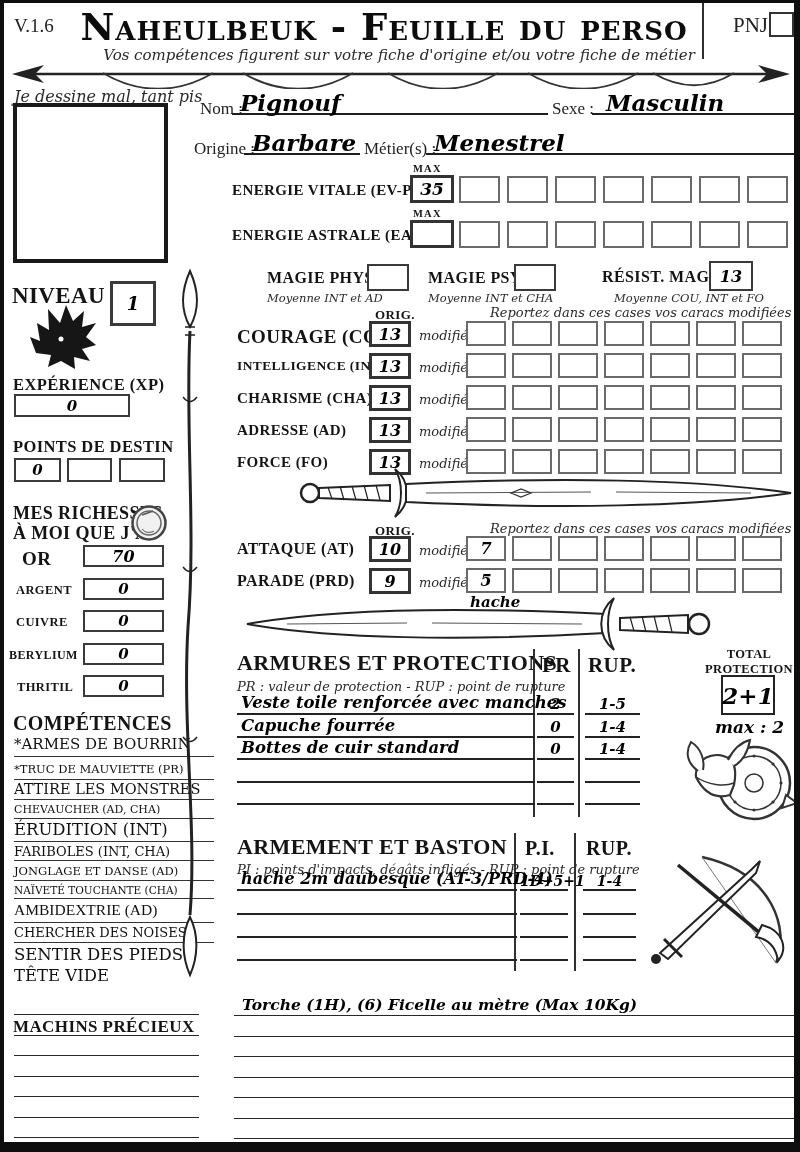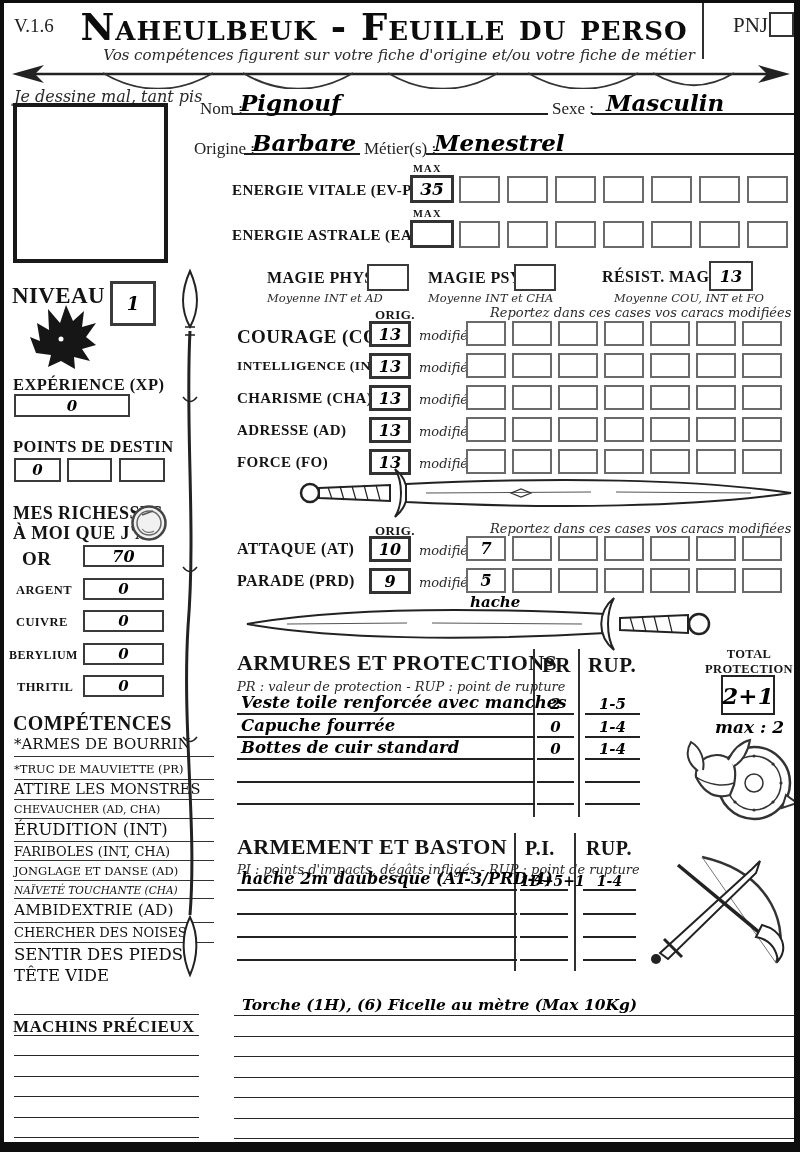--- a/index.html
+++ b/index.html
@@ -125,22 +125,22 @@
 
   <span class="abs hdr" style="left:9px;top:709px;font-size:20px;">COMPÉTENCES</span>
 
   <div class="skill ul" style="top:732px;font-size:15px;height:21px;">*ARMES DE BOURRIN</div>
   <div class="skill ul" style="top:759px;font-size:11.5px;height:17px;">*TRUC DE MAUVIETTE (PR)</div>
   <div class="skill ul" style="top:778px;font-size:14.5px;height:18px;">ATTIRE LES MONSTRES</div>
   <div class="skill ul" style="top:800px;font-size:11px;height:15px;">CHEVAUCHER (AD, CHA)</div>
   <div class="skill ul" style="top:817px;font-size:16.5px;height:21px;">ÉRUDITION (INT)</div>
   <div class="skill ul" style="top:841px;font-size:13px;height:16px;">FARIBOLES (INT, CHA)</div>
   <div class="skill ul" style="top:861px;font-size:11.5px;height:16px;">JONGLAGE ET DANSE (AD)</div>
-  <div class="skill ul" style="top:881px;font-size:10.5px;height:14px;font-style:italic;">NAÏVETÉ TOUCHANTE (CHA)</div>
-  <div class="skill ul" style="top:898px;font-size:15.5px;height:21px;">AMBIDEXTRIE (AD)</div>
+  <div class="skill ul" style="top:881px;font-size:10.5px;height:14px;">NAÏVETÉ TOUCHANTE (CHA)</div>
+  <div class="skill ul" style="top:898px;font-size:15.5px;height:21px;font-family:Liberation Serif, serif;">AMBIDEXTRIE (AD)</div>
   <div class="skill ul" style="top:922px;font-size:13px;height:17px;">CHERCHER DES NOISES</div>
   <div class="skill" style="top:963px;font-size:16.5px;">TÊTE VIDE</div>
   <div class="skill" style="top:942px;font-size:16.5px;">SENTIR DES PIEDS</div>
 
   <span class="abs hdr" style="left:9px;top:974px;font-size:17px;margin-top:40px;">MACHINS PRÉCIEUX</span>
   <div class="abs" style="left:10px;top:1011px;width:185px;display:flex;flex-direction:column;gap:19.5px;">
     <div class="hline"></div>
       <div class="hline"></div>
       <div class="hline"></div>
       <div class="hline"></div>

